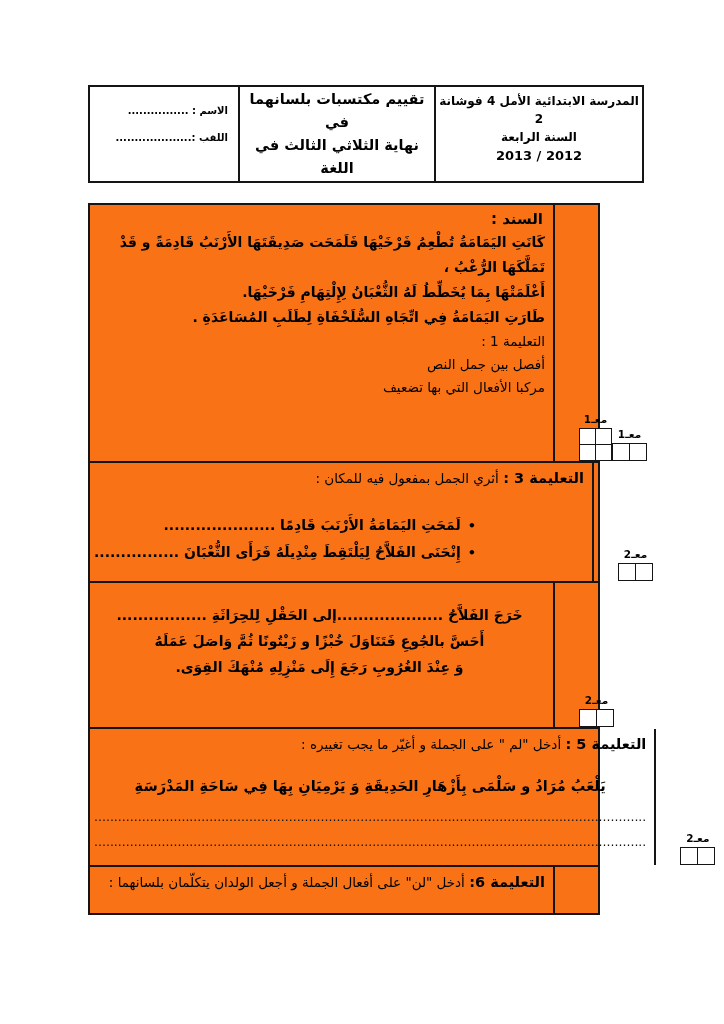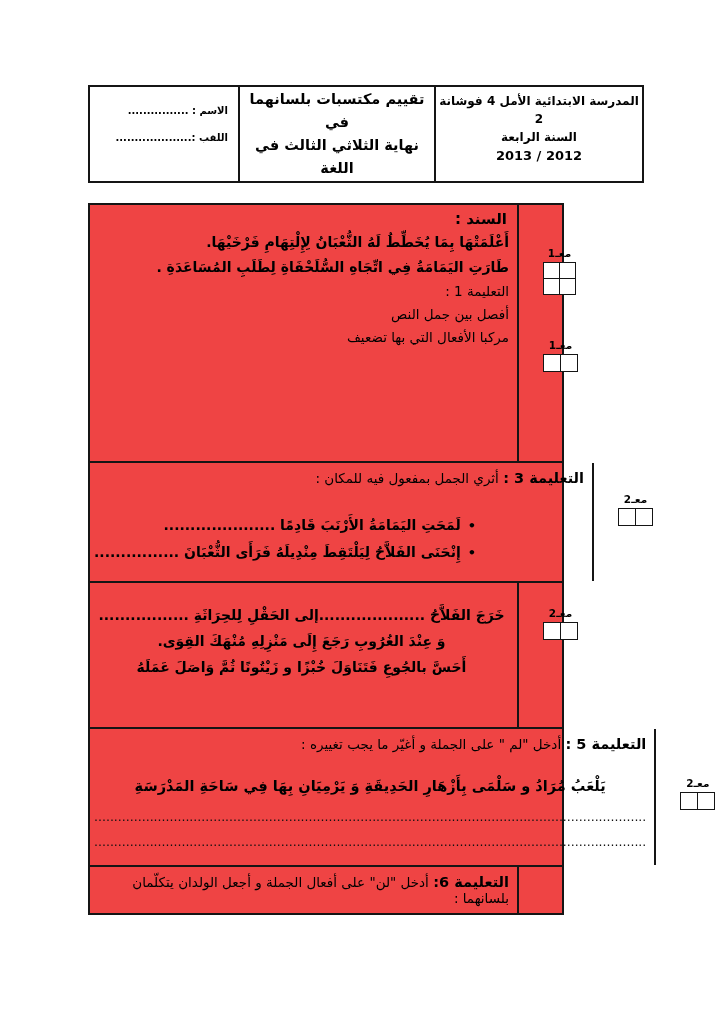--- a/index.html
+++ b/index.html
@@ -29,37 +29,37 @@
   }
   .hcell.school {
     flex:1; direction:rtl; text-align:center; font-weight:bold;
     font-size:12px; line-height:1.5; padding-top:5px;
     display:flex; flex-direction:column;
   }
   .school-year { margin-top:auto; padding-bottom:21px; font-size:13px; direction:ltr; }
 
   
   .main-table {
-    position:absolute; left:88px; top:203px; width:476px; height:712px;
+    position:absolute; left:88px; top:203px; width:512px; height:712px;
     border:2px solid #151515; box-sizing:border-box;
-    display:flex; flex-direction:column; direction:ltr; background:#ef4444;
+    display:flex; flex-direction:column; direction:ltr; background:#f97316;
   }
   .mrow { display:flex; border-bottom:2px solid #151515; box-sizing:border-box; }
   .mrow.r1 { height:258px; }
   .mrow.r2 { height:120px; }
   .mrow.r3 { height:146px; }
   .mrow.r4 { height:138px; }
   .mrow.r5 { flex:1; border-bottom:none; }
   .mcontent {
     flex:1; direction:rtl; box-sizing:border-box;
     padding:3px 8px 0 4px;
   }
   .mmarks {
     width:45px; border-right:2px solid #151515; box-sizing:border-box;
-    order:-1; display:flex; flex-direction:column; align-items:flex-start;padding-left:24px;
+    order:-1; display:flex; align-items:flex-end;padding-left:24px;
   }
   
   .mmarks { order:2; border-right:none; border-left:2px solid #151515; }
 
   
   .sanad-head { font-weight:bold; font-size:15px; margin:2px 2px 2px 0; }
   .sanad-line { font-weight:bold; font-size:14px; line-height:25px; }
   .inst-line  { font-size:13.5px; line-height:23px; }
   .heading-line { padding-top:4px; font-size:13.5px; }
   .bold-part  { font-weight:bold; font-size:14.5px; }
@@ -104,20 +104,21 @@
       <div>السنة الرابعة</div>
       <div class="school-year">2013 / 2012</div>
     </div>
   </div>
 
   <div class="main-table">
 
     <div class="mrow r1">
       <div class="mcontent">
         <div class="sanad-head">السند :</div>
+        <div class="sanad-line">كَانَتِ اليَمَامَةُ تُطْعِمُ فَرْخَيْهَا فَلَمَحَت صَدِيقَتَهَا الأَرْنَبُ قَادِمَةً و قَدْ تَمَلَّكَهَا الرُّعْبُ ،</div>
         <div class="sanad-line">أَعْلَمَتْهَا بِمَا يُخَطِّطُ لَهُ الثُّعْبَانُ لِإِلْتِهَامِ فَرْخَيْهَا.</div>
         <div class="sanad-line">طَارَتِ اليَمَامَةُ فِي اتِّجَاهِ السُّلَحْفَاةِ لِطَلَبِ المُسَاعَدَةِ .</div>
         <div class="inst-line">التعليمة 1 :</div>
         <div class="inst-line">أفصل بين جمل النص</div>
         <div class="inst-line">مركبا الأفعال التي بها تضعيف</div>
       </div>
       <div class="mmarks">
         <div class="mark-group mg-r1a">
           <div class="mark-label">معـ1</div>
           <div class="mgrid g4">
@@ -160,22 +161,22 @@
             <div class="gc"></div>
           </div>
         </div>
       </div>
     </div>
 
     <div class="mrow r3">
       <div class="mcontent">
         <div class="center-block">
           <div>خَرَجَ الفَلاَّحُ ....................إلى الحَقْلِ لِلحِرَاثَةِ .................</div>
+          <div>أَحَسَّ بالجُوعِ فَتَنَاوَلَ خُبْزًا و زَيْتُونًا ثُمَّ وَاصَلَ عَمَلَهُ</div>
           <div>وَ عِنْدَ الغُرُوبِ رَجَعَ إِلَى مَنْزِلِهِ مُنْهَكَ القِوَى.</div>
-          <div>أَحَسَّ بالجُوعِ فَتَنَاوَلَ خُبْزًا و زَيْتُونًا ثُمَّ وَاصَلَ عَمَلَهُ</div>
         </div>
       </div>
       <div class="mmarks">
         <div class="mark-group mg-r3">
           <div class="mark-label">معـ2</div>
           <div class="mgrid g2">
             <div class="gc"></div>
             <div class="gc"></div>
           </div>
         </div>

